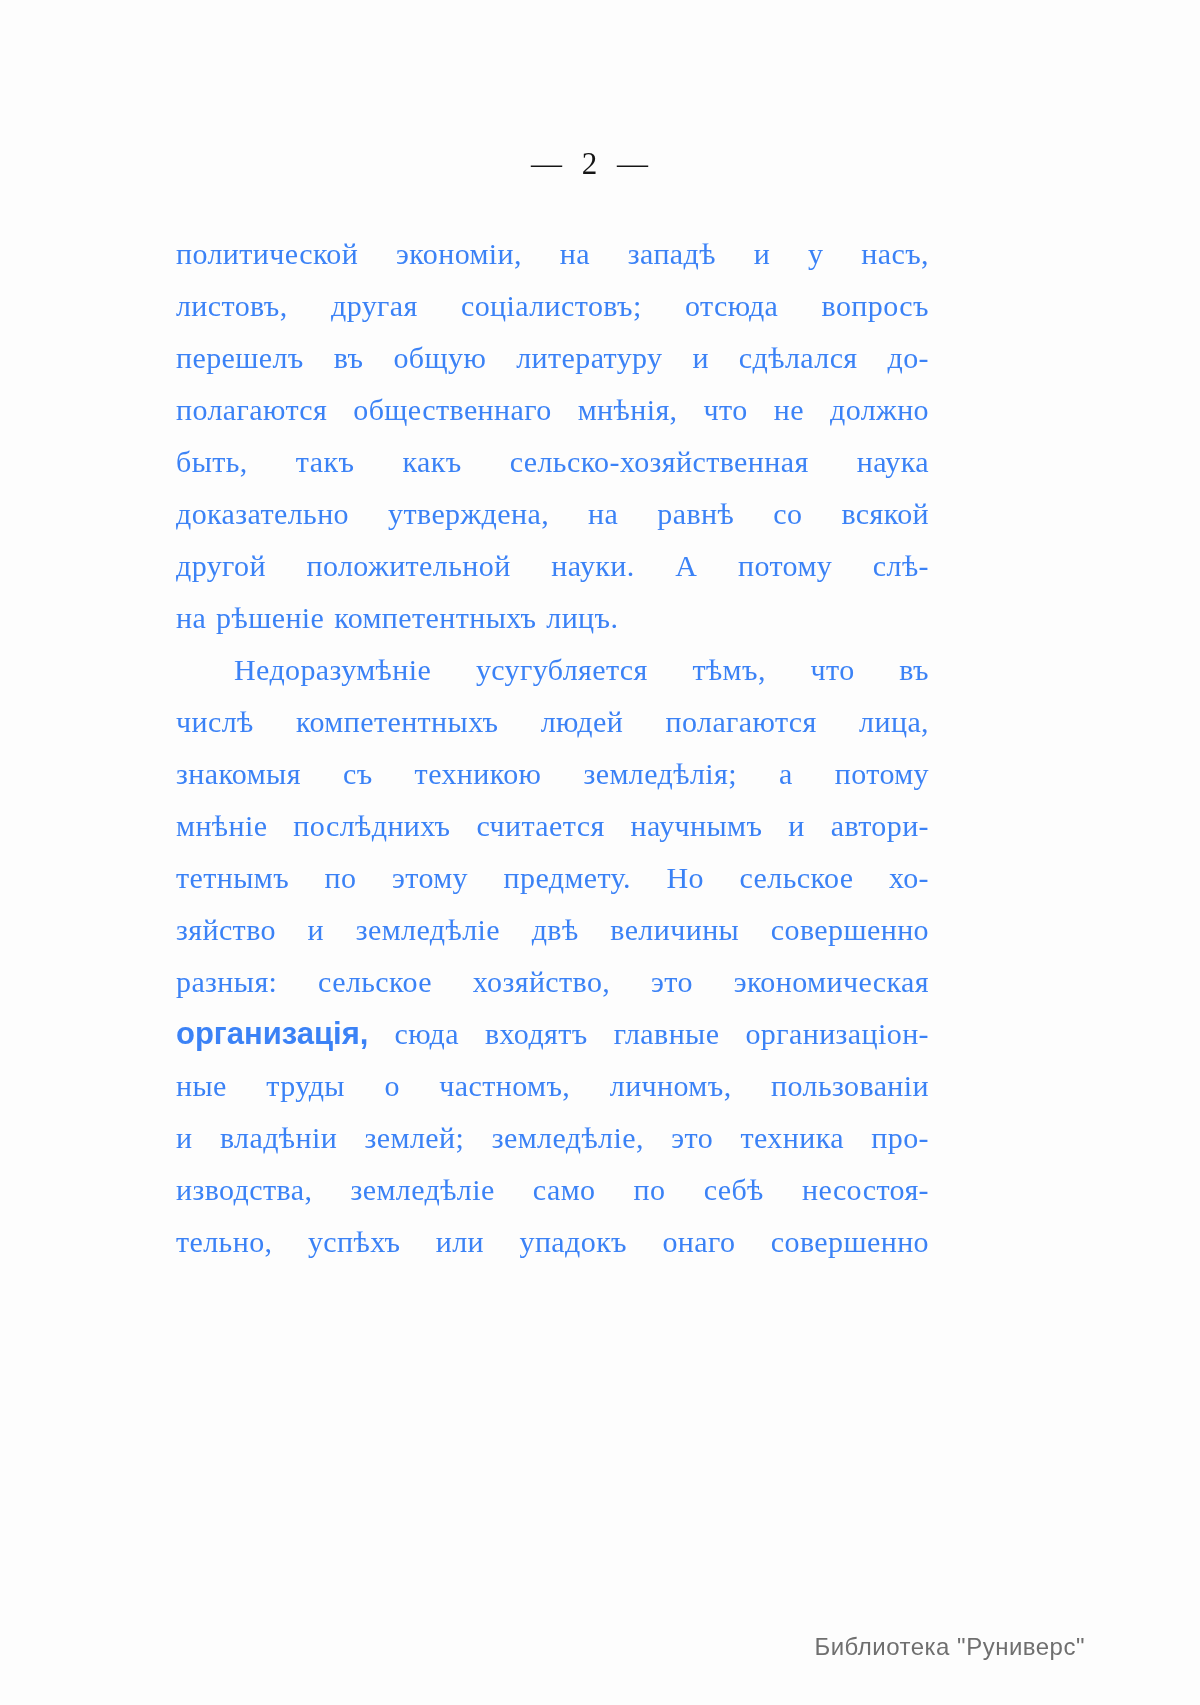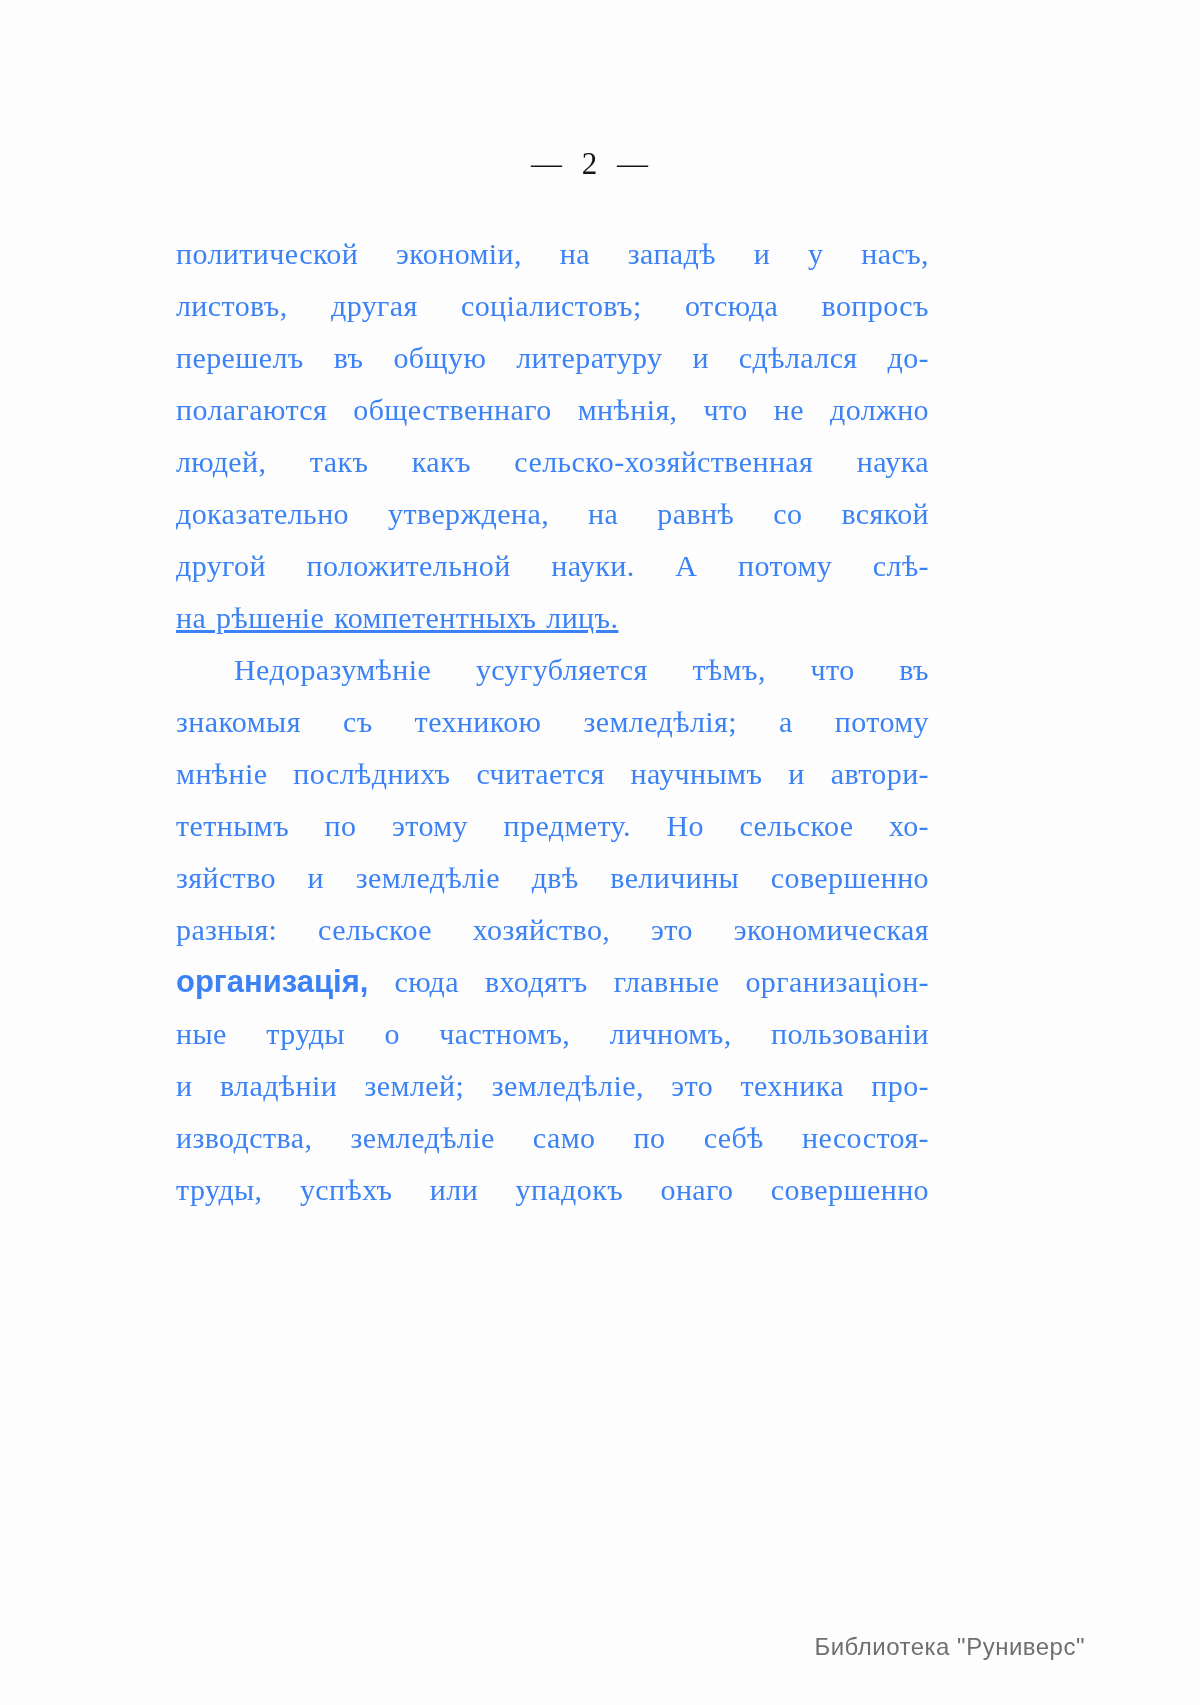--- a/index.html
+++ b/index.html
@@ -46,21 +46,20 @@
     letter-spacing: 0.4px;
     word-spacing: 2px;
     text-align: justify;
     text-align-last: justify;
     overflow: hidden;
     white-space: nowrap; 
     white-space: normal;
   }
   .line.flush {
     text-align-last: left;
-    text-decoration: underline;
   }
   .line.indent {
     text-indent: 58px;
   }
   .bold-word {
     font-family: "Liberation Sans", "DejaVu Sans", sans-serif;
     font-weight: 700;
     font-size: 31px;
     letter-spacing: 0;
   }
@@ -79,32 +78,33 @@
 
 <div class="page">
 
   <div class="page-number">— 2 —</div>
 
   <div class="text-block">
     <div class="line">политической экономіи, на западѣ и у насъ,</div>
     <div class="line">листовъ, другая соціалистовъ; отсюда вопросъ</div>
     <div class="line">перешелъ въ общую литературу и сдѣлался до-</div>
     <div class="line">полагаются общественнаго мнѣнія, что не должно</div>
-    <div class="line">людей, такъ какъ сельско-хозяйственная наука</div>
+    <div class="line">быть, такъ какъ сельско-хозяйственная наука</div>
     <div class="line">доказательно утверждена, на равнѣ со всякой</div>
     <div class="line">другой положительной науки. А потому слѣ-</div>
     <div class="line flush">на рѣшеніе компетентныхъ лицъ.</div>
     <div class="line indent">Недоразумѣніе усугубляется тѣмъ, что въ</div>
+    <div class="line">числѣ компетентныхъ людей полагаются лица,</div>
     <div class="line">знакомыя съ техникою земледѣлія; а потому</div>
     <div class="line">мнѣніе послѣднихъ считается научнымъ и автори-</div>
     <div class="line">тетнымъ по этому предмету. Но сельское хо-</div>
     <div class="line">зяйство и земледѣліе двѣ величины совершенно</div>
     <div class="line">разныя: сельское хозяйство, это экономическая</div>
     <div class="line"><span class="bold-word">организація,</span><span> сюда входятъ главные организаціон-</span></div>
     <div class="line">ные труды о частномъ, личномъ, пользованіи</div>
     <div class="line">и владѣніи землей; земледѣліе, это техника про-</div>
     <div class="line">изводства, земледѣліе само по себѣ несостоя-</div>
-    <div class="line">труды, успѣхъ или упадокъ онаго совершенно</div>
+    <div class="line">тельно, успѣхъ или упадокъ онаго совершенно</div>
   </div>
 
   <div class="watermark">Библиотека "Руниверс"</div>
 
 </div>
 
 </body></html>

